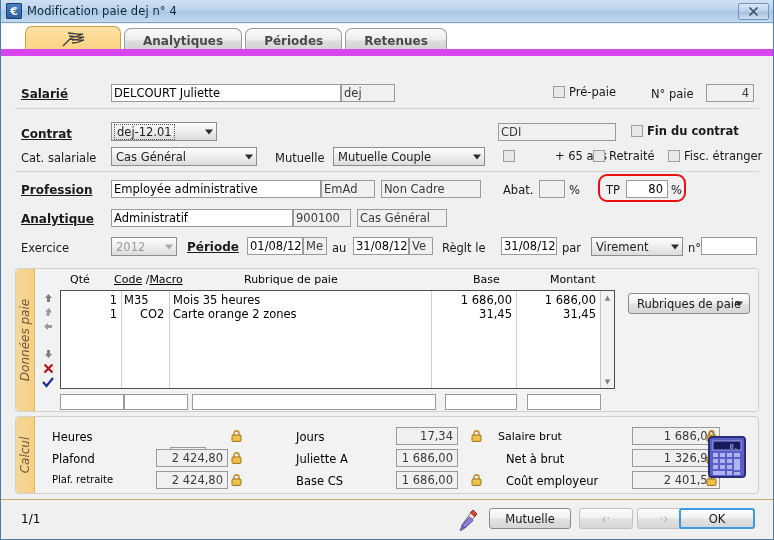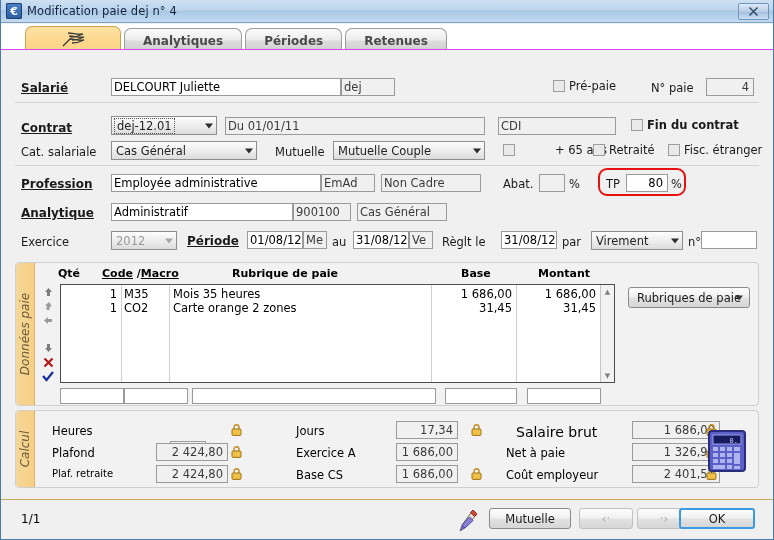--- a/index.html
+++ b/index.html
@@ -79,21 +79,21 @@
     padding: 0 34px;
     height: 26px;
   }
   .tab-icon svg { display: block; }
 
   
   .content {
     position: absolute; left: 0; top: 49px;
     width: 772px; height: 489px;
     background: #f0f0f0;
-    border-top: 1px solid #d946ef;
+    border-top: 7px solid #d946ef;
   }
 
   
   .lbl { font-size: 11.5px; color: #1a1a1a; }
   .lbl-u { font-weight: bold; text-decoration: underline; }
   .fld {
     background: #ffffff;
     border: 1px solid #9a9a9a;
     height: 18px;
     font-size: 11.5px;
@@ -168,21 +168,21 @@
   .gtab span {
     position: absolute; left: 50%; top: 50%;
     transform: translate(-50%,-50%) rotate(-90deg);
     white-space: nowrap;
     font-size: 12px; font-style: italic; color: #6a5a38;
   }
 
   
   .grid-head {
     position: absolute;
-    font-size: 11px; font-weight: bold; color: #000;
+    font-size: 11px; font-weight: normal; color: #000; margin-left: 12px;
   }
   .grid-head .u { text-decoration: underline; }
   .grid-box {
     position: absolute;
     background: #ffffff;
     border: 1px solid #4d4d4d;
     overflow: hidden;
   }
   .gridrow { display: flex; height: 14px; font-size: 11.5px; }
   .gc { display: flex; align-items: center; }
@@ -282,21 +282,20 @@
     <div class="lbl" style="position:absolute;left:650px;top:31px;">N° paie</div>
     <div class="fld ro num" style="position:absolute;left:705px;top:28px;width:48px;">4</div>
 
     <div class="sep" style="top:52px;"></div>
 
     <div class="lbl lbl-u" style="position:absolute;left:20px;top:71px;font-size:12px;">Contrat</div>
     <div class="combo focus" style="position:absolute;left:110px;top:66px;width:106px;">
       <span class="txt">dej-12.01</span>
       <span class="arrow"></span>
     </div>
-    <div class="fld ro" style="position:absolute;left:224px;top:67px;width:260px;">Du 01/01/11</div>
     <div class="fld ro" style="position:absolute;left:497px;top:67px;width:118px;">CDI</div>
     <div class="chk-row" style="position:absolute;left:630px;top:68px;">
       <span class="cbx"></span>
       <span class="lbl" style="font-weight:bold;">Fin du contrat</span>
     </div>
 
     <div class="lbl" style="position:absolute;left:20px;top:95px;">Cat. salariale</div>
     <div class="combo" style="position:absolute;left:110px;top:91px;width:146px;">
       <span>Cas Général</span>
       <span class="arrow"></span>
@@ -413,21 +412,21 @@
         <div id="grid-rows" style="position:absolute;left:0;top:2px;width:539px;">
             <div class="gridrow">
               <div class="gc r" style="width:60px">1</div>
               <div class="gc" style="width:48px;padding-left:3px">M35</div>
               <div class="gc" style="width:262px;padding-left:4px">Mois 35 heures</div>
               <div class="gc r" style="width:85px">1 686,00</div>
               <div class="gc r" style="width:84px">1 686,00</div>
             </div>
             <div class="gridrow">
               <div class="gc r" style="width:60px">1</div>
-              <div class="gc" style="width:48px;padding-left:3px">CO2</div>
+              <div class="gc" style="width:48px;padding-left:19px">CO2</div>
               <div class="gc" style="width:262px;padding-left:4px">Carte orange 2 zones</div>
               <div class="gc r" style="width:85px">31,45</div>
               <div class="gc r" style="width:84px">31,45</div>
             </div>
           </div>
         <div class="scroll">
           <div class="sb">▲</div>
           <div style="position:absolute;bottom:0;width:100%;" class="sb">▼</div>
         </div>
       </div>
@@ -466,35 +465,35 @@
           <span class="lock" style="position: absolute; left: 215px; top: 57px;"><svg width="11" height="12" viewBox="0 0 11 12">
               <path d="M3 5 V3.2 A2.5 2.5 0 0 1 8 3.2 V5" stroke="#c08b1e" stroke-width="1.4" fill="none"></path>
               <rect x="1" y="5" width="9" height="6.4" rx="1" fill="#f0c04a" stroke="#9c7415"></rect>
             </svg></span>
           <div style="position: absolute; left: 280px; top: 13px; font-size: 11.5px;">Jours</div>
           <div class="fld ro num" style="position: absolute; left: 380px; top: 10px; width: 62px;">17,34</div>
           <span class="lock" style="position: absolute; left: 455px; top: 13px;"><svg width="11" height="12" viewBox="0 0 11 12">
               <path d="M3 5 V3.2 A2.5 2.5 0 0 1 8 3.2 V5" stroke="#c08b1e" stroke-width="1.4" fill="none"></path>
               <rect x="1" y="5" width="9" height="6.4" rx="1" fill="#f0c04a" stroke="#9c7415"></rect>
             </svg></span>
-          <div style="position: absolute; left: 280px; top: 35px; font-size: 11.5px;">Exercice A</div>
+          <div style="position: absolute; left: 280px; top: 35px; font-size: 11.5px;">Juliette A</div>
           <div class="fld ro num" style="position: absolute; left: 380px; top: 32px; width: 62px;">1 686,00</div>
           <div style="position: absolute; left: 280px; top: 57px; font-size: 11.5px;">Base CS</div>
           <div class="fld ro num" style="position: absolute; left: 380px; top: 54px; width: 62px;">1 686,00</div>
           <span class="lock" style="position: absolute; left: 455px; top: 57px;"><svg width="11" height="12" viewBox="0 0 11 12">
               <path d="M3 5 V3.2 A2.5 2.5 0 0 1 8 3.2 V5" stroke="#c08b1e" stroke-width="1.4" fill="none"></path>
               <rect x="1" y="5" width="9" height="6.4" rx="1" fill="#f0c04a" stroke="#9c7415"></rect>
             </svg></span>
-          <div style="position: absolute; left: 500px; top: 13px; font-size: 14px;">Salaire brut</div>
+          <div style="position: absolute; left: 482px; top: 13px; font-size: 11px;">Salaire brut</div>
           <div class="fld ro num" style="position: absolute; left: 616px; top: 10px; width: 88px;">1 686,00</div>
           <span class="lock" style="position: absolute; left: 690px; top: 13px;"><svg width="11" height="12" viewBox="0 0 11 12">
               <path d="M3 5 V3.2 A2.5 2.5 0 0 1 8 3.2 V5" stroke="#c08b1e" stroke-width="1.4" fill="none"></path>
               <rect x="1" y="5" width="9" height="6.4" rx="1" fill="#f0c04a" stroke="#9c7415"></rect>
             </svg></span>
-          <div style="position: absolute; left: 490px; top: 35px; font-size: 11.5px;">Net à paie</div>
+          <div style="position: absolute; left: 490px; top: 35px; font-size: 11.5px;">Net à brut</div>
           <div class="fld ro num" style="position: absolute; left: 616px; top: 32px; width: 88px;">1 326,94</div>
           <span class="lock" style="position: absolute; left: 690px; top: 35px;"><svg width="11" height="12" viewBox="0 0 11 12">
               <path d="M3 5 V3.2 A2.5 2.5 0 0 1 8 3.2 V5" stroke="#c08b1e" stroke-width="1.4" fill="none"></path>
               <rect x="1" y="5" width="9" height="6.4" rx="1" fill="#f0c04a" stroke="#9c7415"></rect>
             </svg></span>
           <div style="position: absolute; left: 490px; top: 57px; font-size: 11.5px;">Coût employeur</div>
           <div class="fld ro num" style="position: absolute; left: 616px; top: 54px; width: 88px;">2 401,51</div>
           <span class="lock" style="position: absolute; left: 690px; top: 57px;"><svg width="11" height="12" viewBox="0 0 11 12">
               <path d="M3 5 V3.2 A2.5 2.5 0 0 1 8 3.2 V5" stroke="#c08b1e" stroke-width="1.4" fill="none"></path>
               <rect x="1" y="5" width="9" height="6.4" rx="1" fill="#f0c04a" stroke="#9c7415"></rect>

